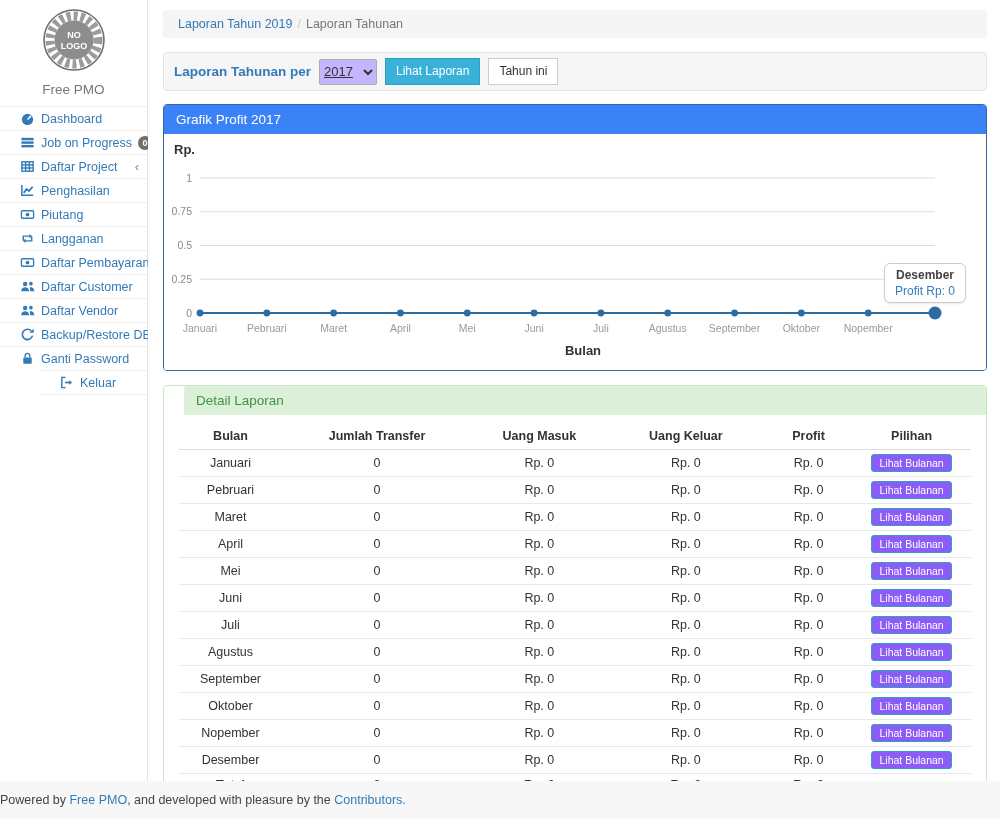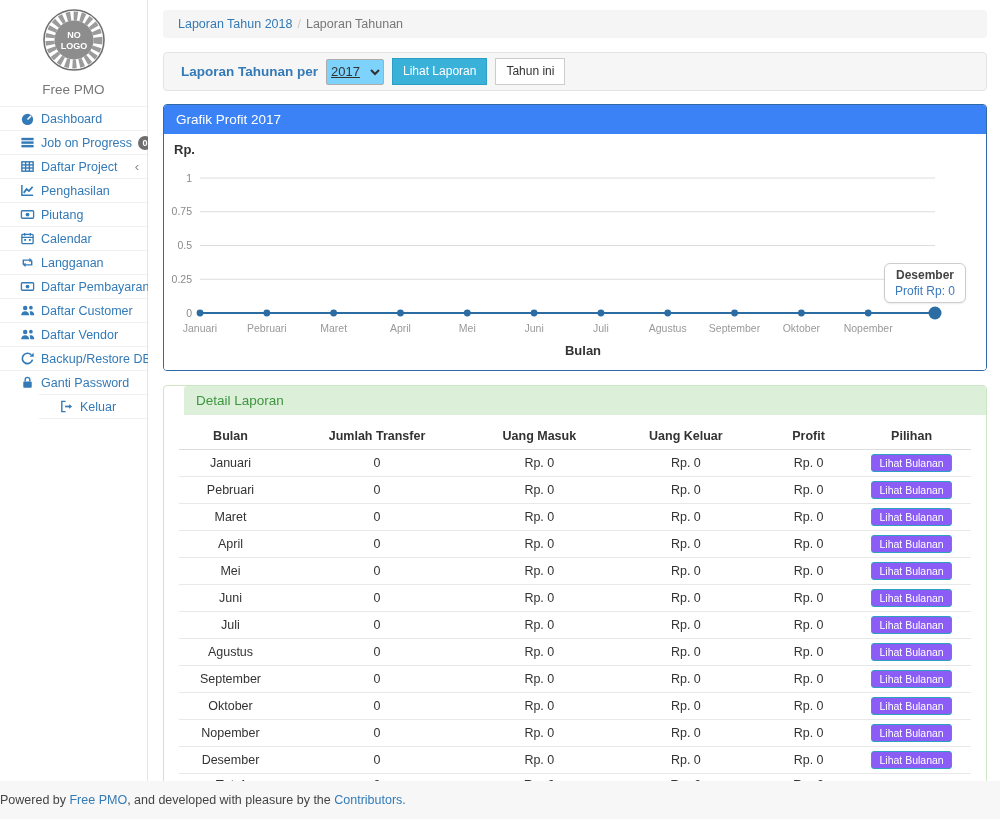--- a/index.html
+++ b/index.html
@@ -29,24 +29,24 @@
 
   
   .main { position:absolute; left:148px; top:0; width:852px; height:781px; background:#fff; padding:10px 13px 0 15px; }
 
   .breadcrumb { background:#f5f5f5; border-radius:4px; padding:0 15px; height:28px; line-height:28px;
     font-size:12.5px; margin-bottom:14px; color:#777; }
   .breadcrumb a { color:#337ab7; text-decoration:none; }
   .breadcrumb .sep { color:#ccc; margin:0 5px; }
 
   .filter-well { display:flex; align-items:center; gap:8px; background:#f6f6f6; border:1px solid #e4e4e4;
-    border-radius:4px; padding:6px 17px; height:39px; margin-bottom:13px; }
+    border-radius:4px; padding:6px 10px; height:39px; margin-bottom:13px; }
   .filter-label { color:#337ab7; font-weight:bold; font-size:13.5px; }
   .year-select { height:26px; width:58px; font-size:13px; border:1px solid #adadad; border-radius:2px;
-    background:#7dd3fc; color:#333; font-family:"Liberation Sans","DejaVu Sans",sans-serif;text-decoration:underline; }
+    background:#c4b5fd; color:#333; font-family:"Liberation Sans","DejaVu Sans",sans-serif;text-decoration:underline; }
   .btn { display:inline-block; font-size:12px; padding:4px 10px; border-radius:0; cursor:pointer;
     font-family:"Liberation Sans","DejaVu Sans",sans-serif; line-height:1.4; }
   .btn-info { background:#3ab1d9; border:1px solid #2d9fc5; color:#fff; }
   .btn-default { background:#fff; border:1px solid #ccc; color:#333; }
 
   .panel { border-radius:4px; margin-bottom:14px; }
   .panel-heading { padding:7px 12px; font-size:13.5px; border-radius:3px 3px 0 0; }
   .chart-panel { border:1px solid #3069a5; }
   .chart-panel .panel-heading { background:#3b82f6; color:#fff; }
   .chart-body { position:relative; background:#fff; padding:6px 8px 0 6px; height:236px; border-radius:0 0 3px 3px; }
@@ -140,33 +140,20 @@
             <span class="mi-icon">
               <svg viewBox="0 0 16 16">
                 <rect x="1.5" y="4" width="13" height="8" rx="1" fill="none" stroke="currentColor" stroke-width="1.4"></rect>
                 <circle cx="8" cy="8" r="2" fill="currentColor"></circle>
               </svg>
             </span>
             <span class="mi-label">Piutang</span>
           </a>
           <a class="menu-item" href="#">
             <span class="mi-icon">
-              <svg viewBox="0 0 16 16">
-                <rect x="2" y="3.5" width="12" height="10" rx="1" fill="none" stroke="currentColor" stroke-width="1.4"></rect>
-                <line x1="5" y1="2" x2="5" y2="5" stroke="currentColor" stroke-width="1.4"></line>
-                <line x1="11" y1="2" x2="11" y2="5" stroke="currentColor" stroke-width="1.4"></line>
-                <line x1="2" y1="6.8" x2="14" y2="6.8" stroke="currentColor" stroke-width="1.4"></line>
-                <rect x="4.5" y="8.5" width="2" height="2" fill="currentColor"></rect>
-                <rect x="9.5" y="8.5" width="2" height="2" fill="currentColor"></rect>
-              </svg>
-            </span>
-            <span class="mi-label">Calendar</span>
-          </a>
-          <a class="menu-item" href="#">
-            <span class="mi-icon">
               <svg viewBox="0 0 16 16" fill="none" stroke="currentColor" stroke-width="1.5">
                 <path d="M3.5 10V5.5h7"></path>
                 <polygon points="10,3.3 13.2,5.5 10,7.7" fill="currentColor" stroke="none"></polygon>
                 <path d="M12.5 6v4.5h-7"></path>
                 <polygon points="6,8.3 2.8,10.5 6,12.7" fill="currentColor" stroke="none"></polygon>
               </svg>
             </span>
             <span class="mi-label">Langganan</span>
           </a>
           <a class="menu-item" href="#">
@@ -227,21 +214,21 @@
               </svg>
             </span>
             <span class="mi-label">Keluar</span>
           </a>
         </nav>
     </aside>
 
     <main class="main">
 
       <div class="breadcrumb">
-        <a href="#">Laporan Tahun 2018</a><span class="sep">/</span><span>Laporan Tahunan</span>
+        <a href="#">Laporan Tahun 2019</a><span class="sep">/</span><span>Laporan Tahunan</span>
       </div>
 
       <div class="filter-well">
         <span class="filter-label">Laporan Tahunan per</span>
         <select class="year-select" id="year-select"><option selected="">2017</option></select>
         <button class="btn btn-info">Lihat Laporan</button>
         <button class="btn btn-default">Tahun ini</button>
       </div>
 
       <section class="panel chart-panel">

